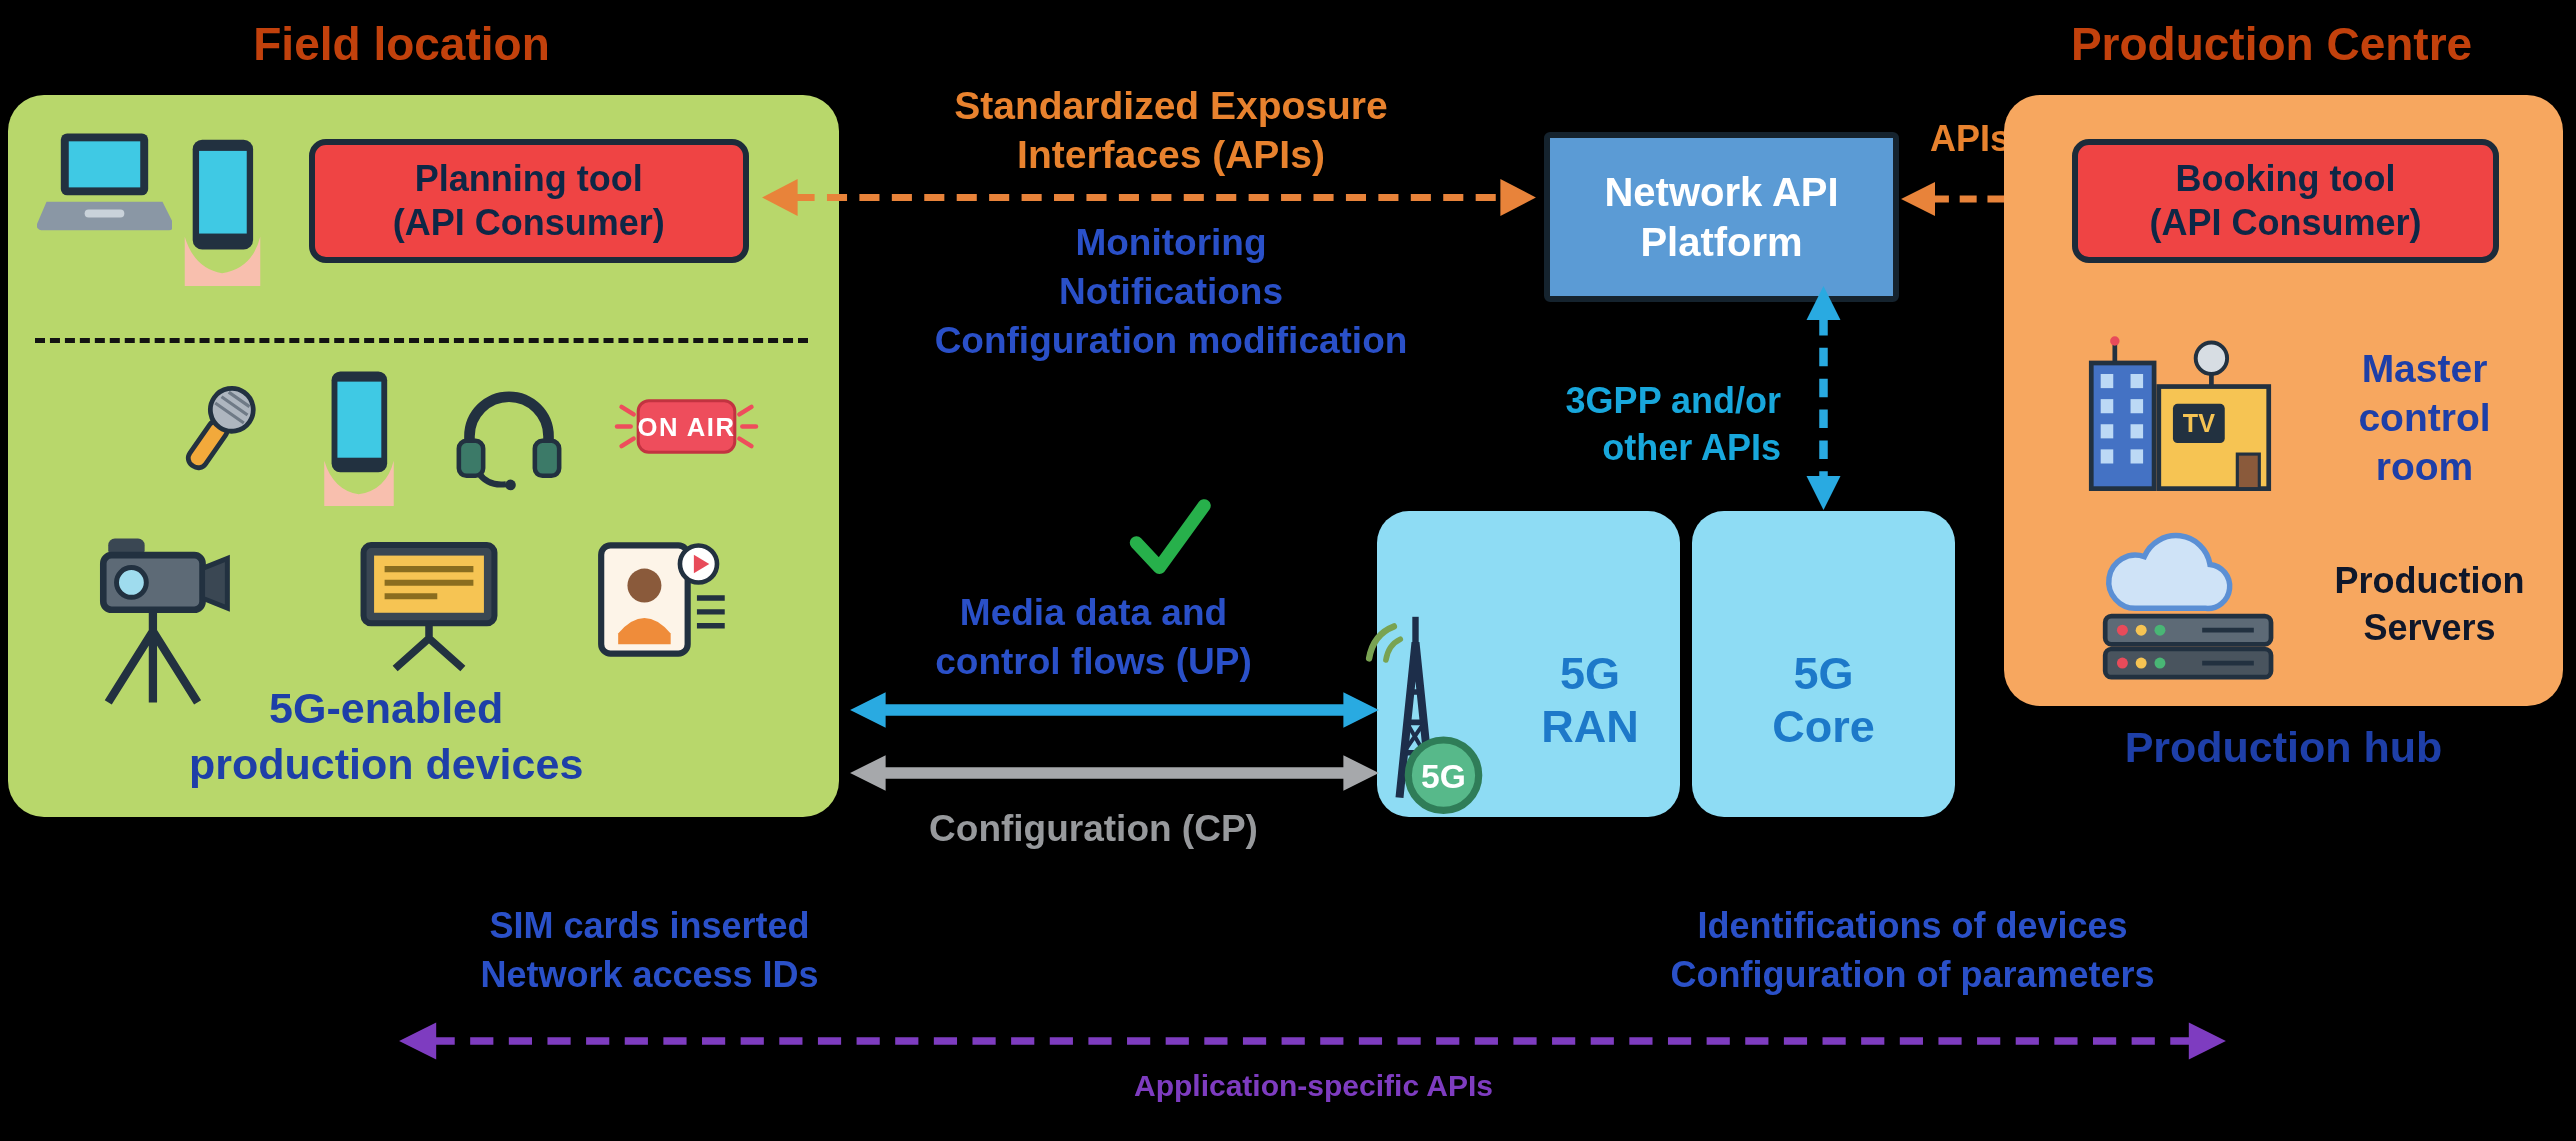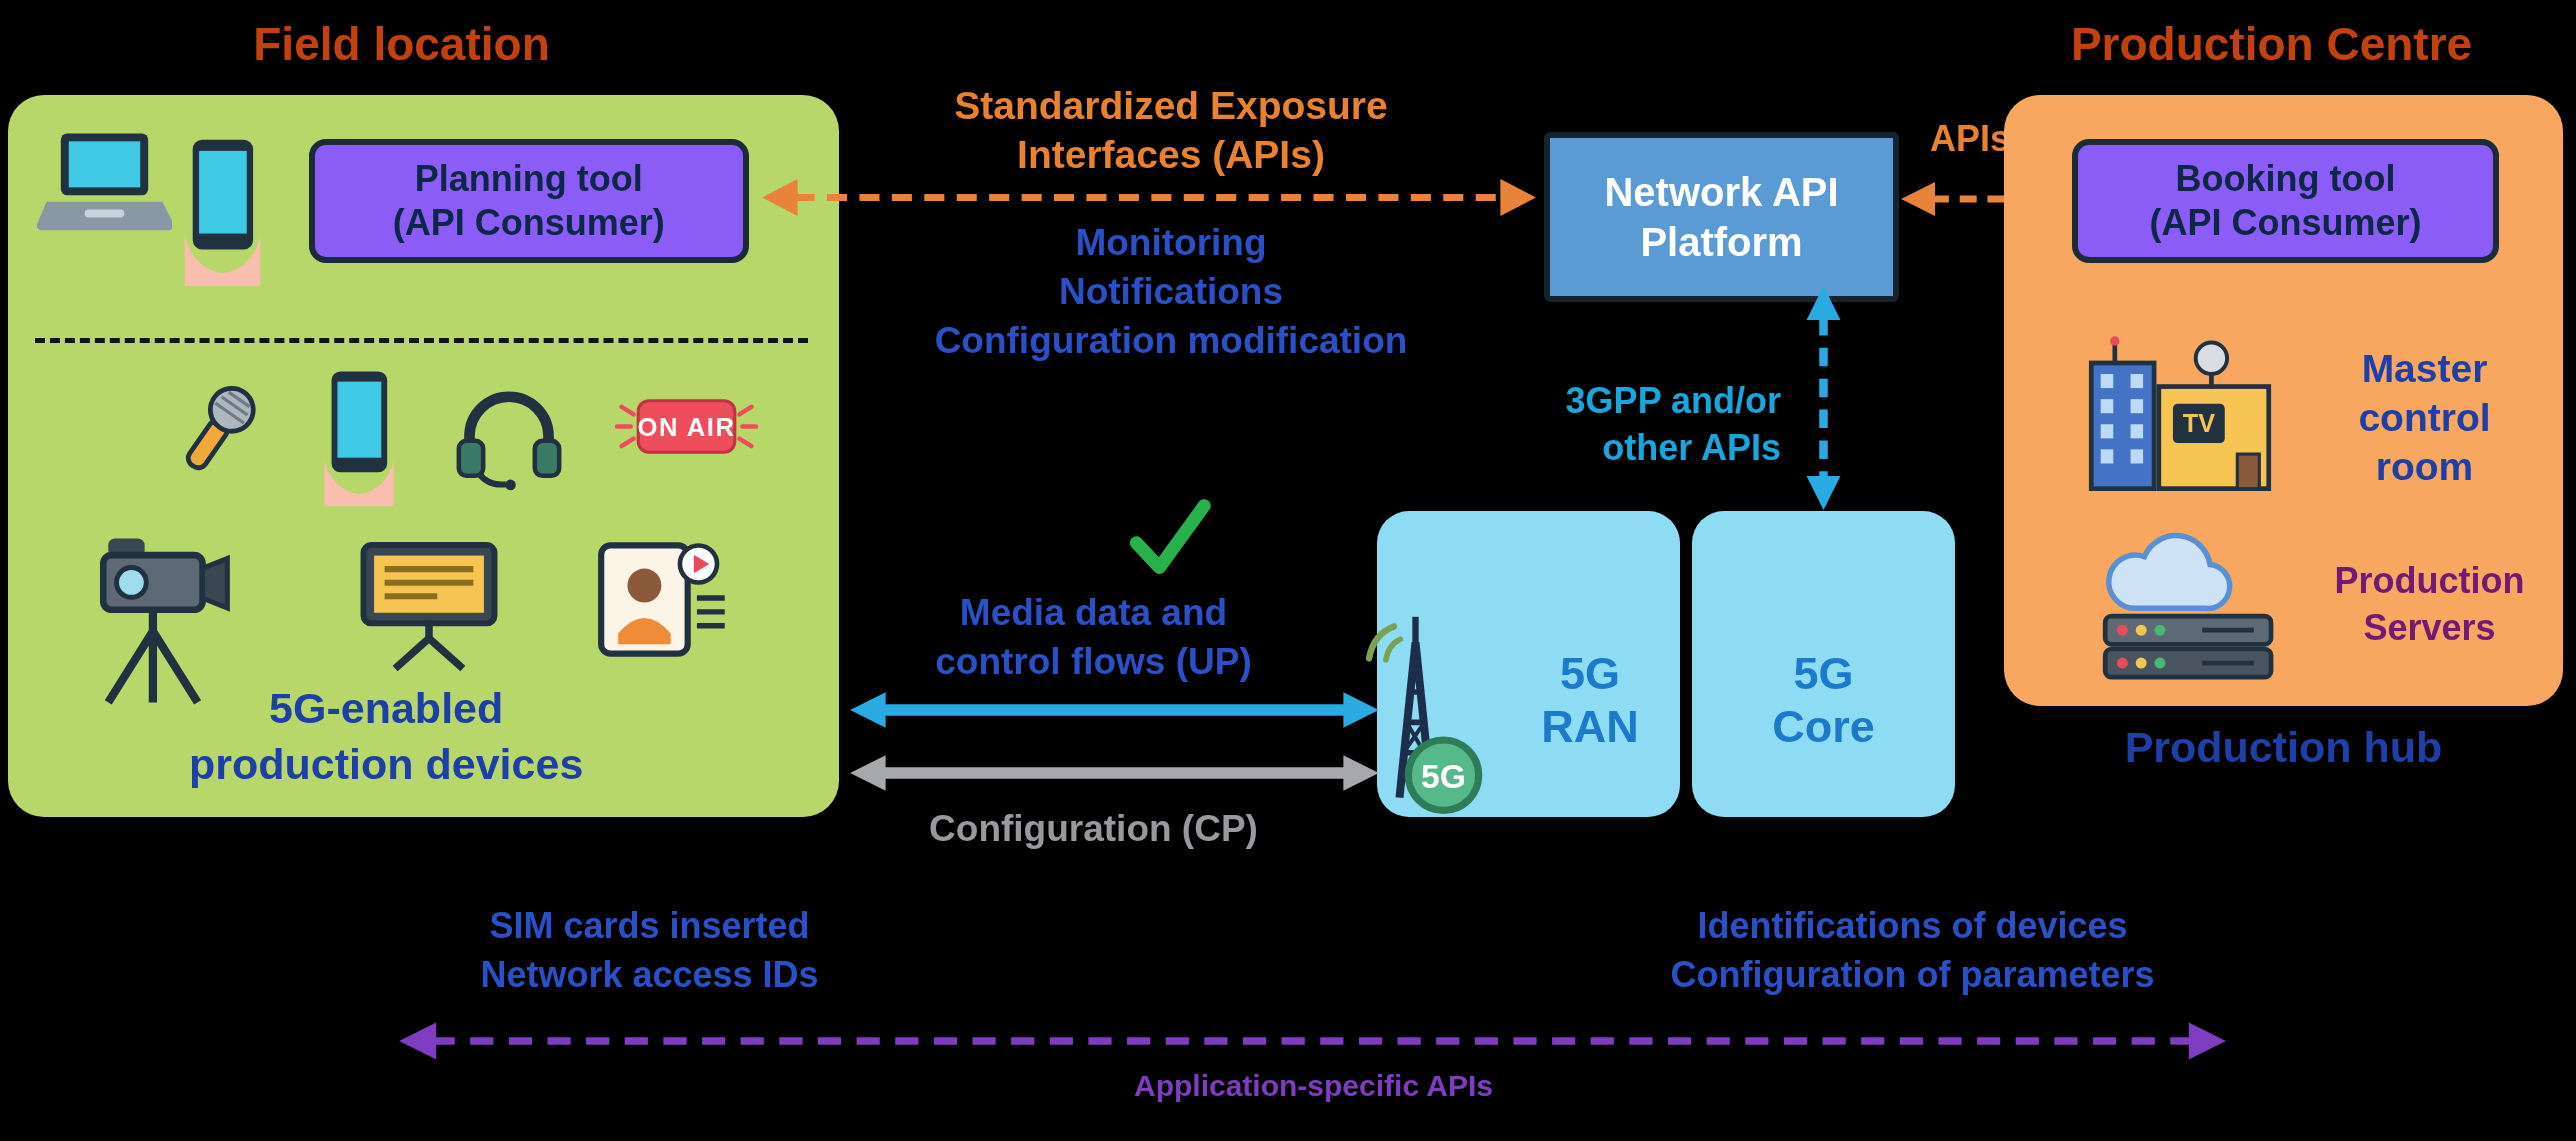--- a/index.html
+++ b/index.html
@@ -6,41 +6,41 @@
   html, body { margin: 0; padding: 0; background: #000; }
   body { font-family: "Liberation Sans", sans-serif; }
   .stage { position: relative; width: 2576px; height: 1142px; background: #000; overflow: hidden; }
   .abs { position: absolute; }
   .lbl { white-space: pre-line; text-align: center; }
   .title { font-size: 46px; font-weight: 700; color: #c2410c; text-align: center; }
   .panel { border-radius: 36px; }
   .field-panel { background: #b8d76b; }
   .prod-panel { background: #f7a75f; }
   .toolbox {
-    background: #8b5cf6; border: 6.2px solid #1c2b3a; border-radius: 17px;
+    background: #ef4444; border: 6.2px solid #1c2b3a; border-radius: 17px;
     color: #0e2746; font-weight: 700; font-size: 36px; line-height: 1.22;
     display: flex; align-items: center; justify-content: center;
     text-align: center; white-space: pre-line;
   }
   .platform-box {
     background: #5b9bd5; border: 6.2px solid #15232e; border-radius: 6.2px;
     color: #ffffff; font-weight: 700; font-size: 40px; line-height: 1.25;
     display: flex; align-items: center; justify-content: center;
     text-align: center; white-space: pre-line; margin-top: 20px;
   }
   .netbox { background: #8edcf4; border-radius: 32px; }
   .netbox-label { font-size: 45px; font-weight: 700; color: #1d79c9; line-height: 1.18; }
   .orange-lbl { color: #e8822e; font-size: 39px; font-weight: 600; line-height: 1.25; }
   .blue-lbl { color: #2a50c8; font-size: 37px; font-weight: 700; line-height: 1.32; }
   .cyan-lbl { color: #18a7dc; font-size: 36px; font-weight: 600; line-height: 1.3; text-align: right; }
   .gray-lbl { color: #97999c; font-size: 37px; font-weight: 600; }
   .purple-lbl { color: #7e3cc0; font-size: 30px; font-weight: 600; }
   .caption { color: #1e3fa8; font-size: 43px; font-weight: 700; line-height: 1.3; }
   .mcr { color: #1e3fa8; font-size: 39px; font-weight: 700; line-height: 1.25; }
-  .servers { color: #701a75; font-size: 36px; font-weight: 600; line-height: 1.3; }
+  .servers { color: #0f172a; font-size: 36px; font-weight: 600; line-height: 1.3; }
   .divider { border-top: 5.4px dashed #131313; }
   .small-blue { font-size: 36px; line-height: 1.35; }
   svg { display: block; }
   svg text { font-family: "Liberation Sans", sans-serif; }
 </style>
 </head>
 <body>
 
 <div class="stage">
 

